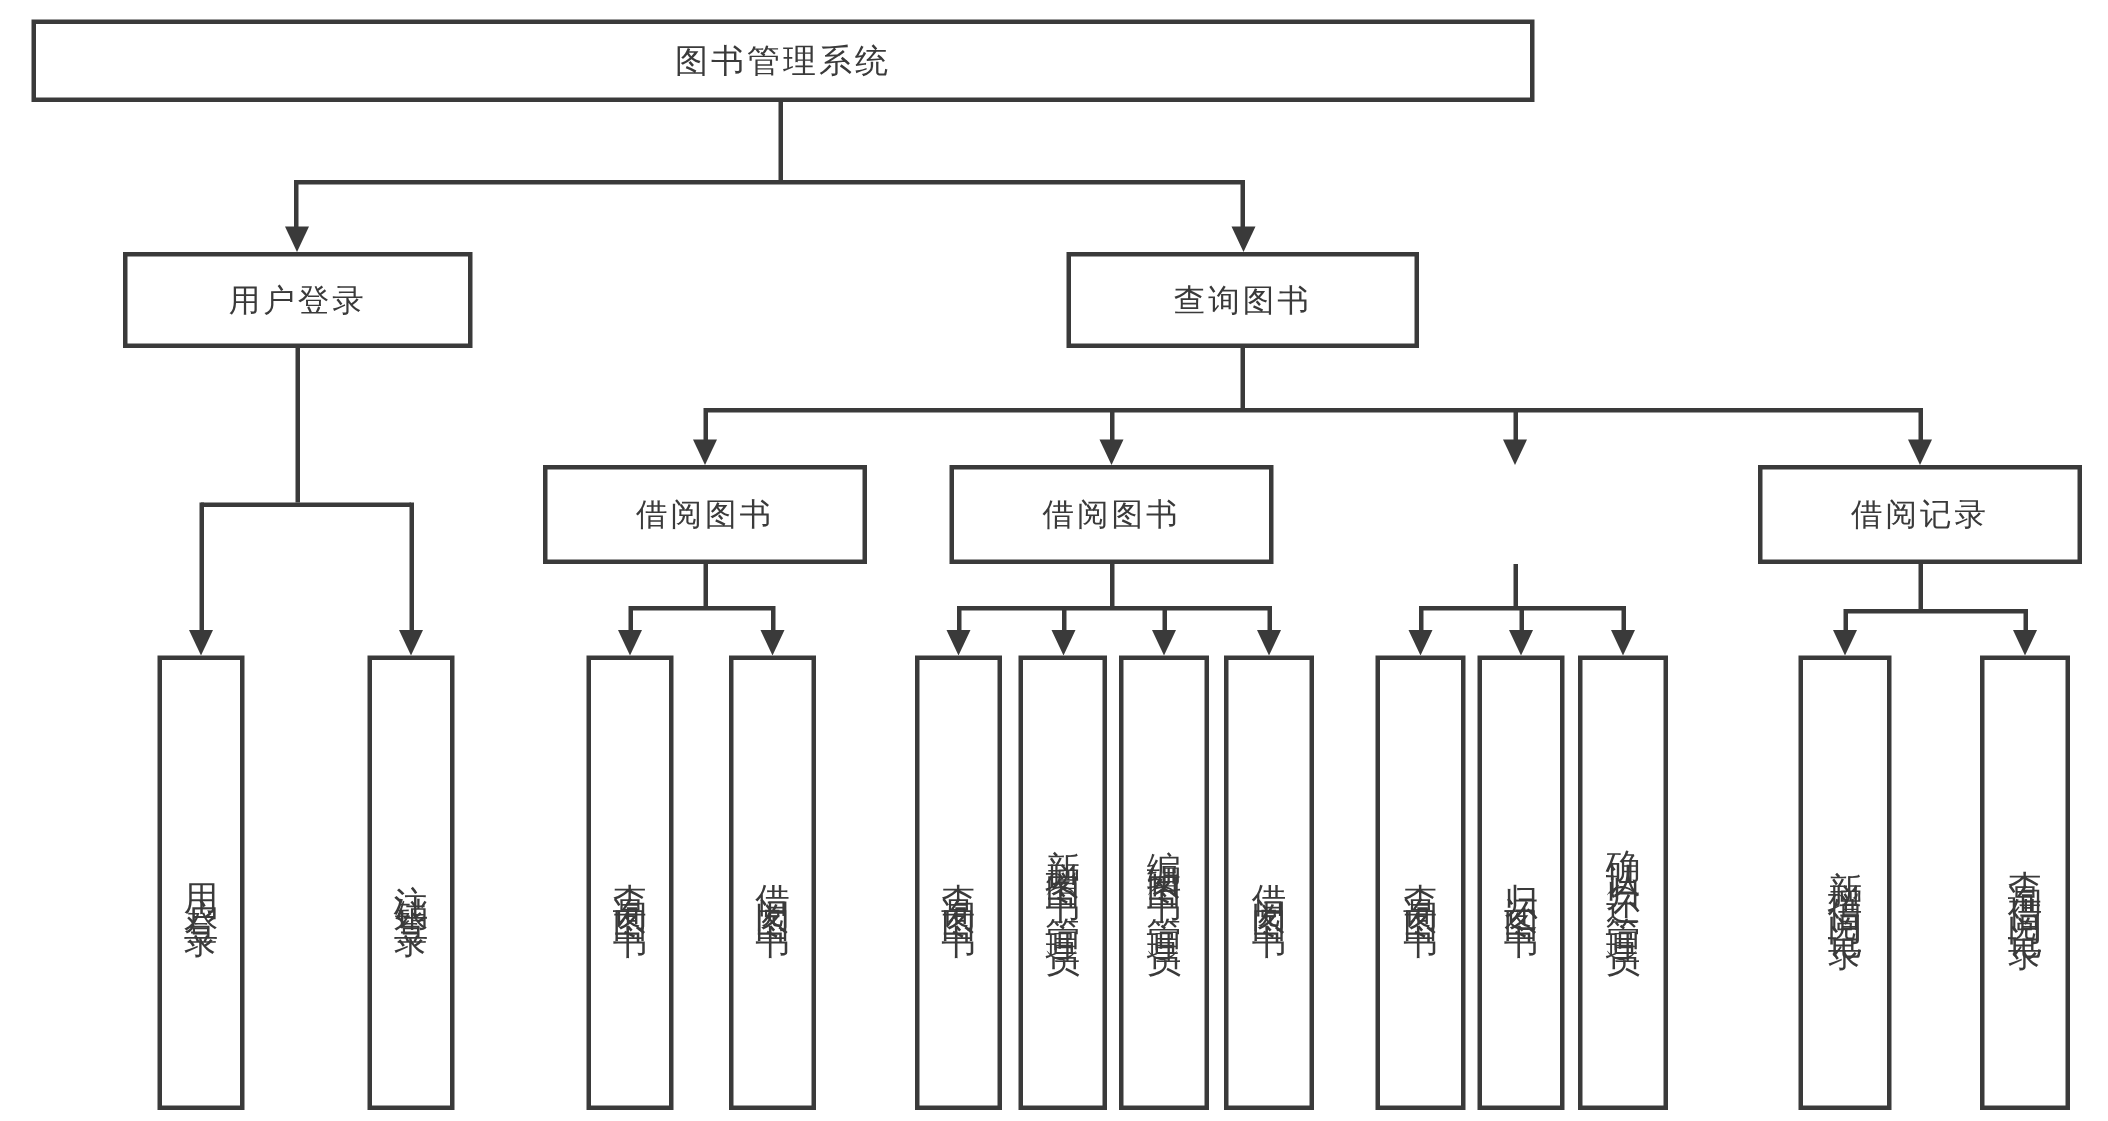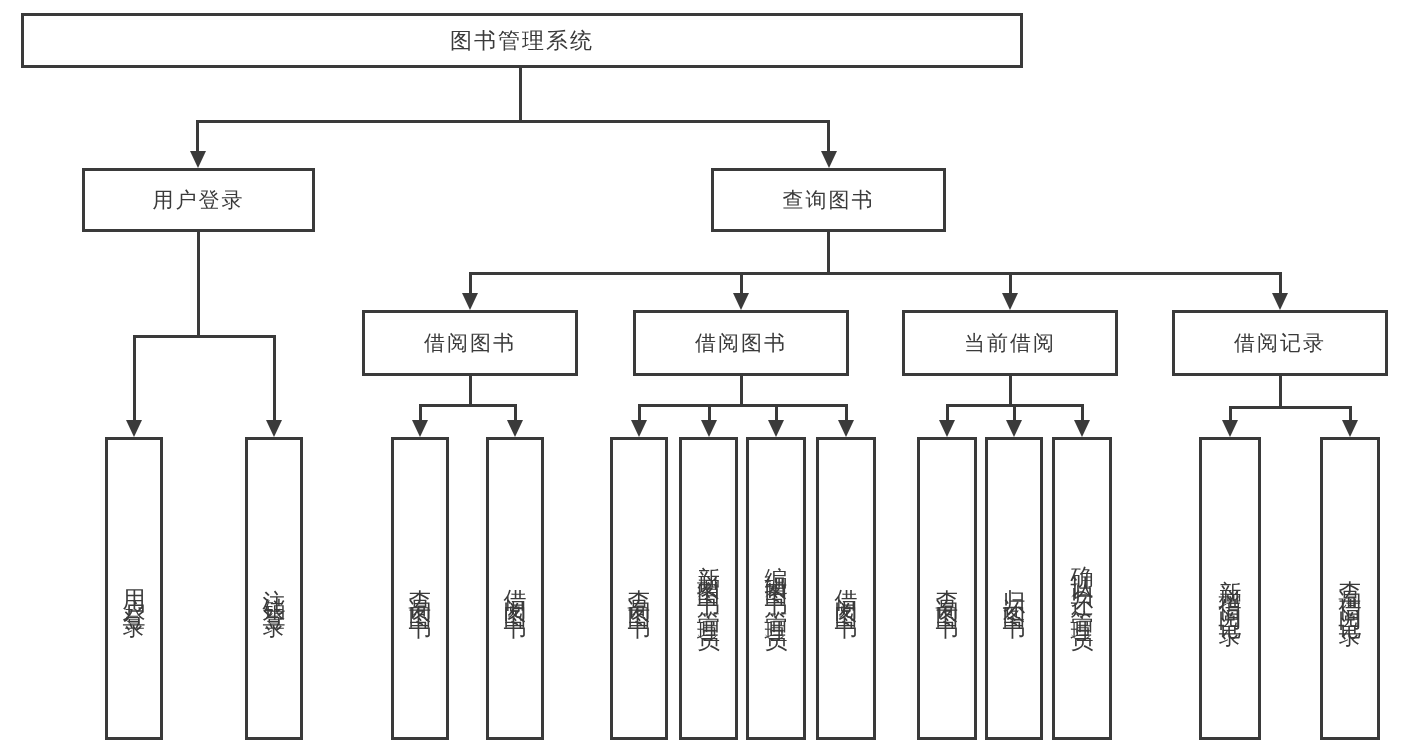--- a/index.html
+++ b/index.html
@@ -72,23 +72,20 @@
   <div class="vl" style="left:1009px; top:272px; height:23px;"></div>
   <div class="arrow" style="left:1002px; top:293px;"></div>
   <div class="vl" style="left:1279px; top:272px; height:23px;"></div>
   <div class="arrow" style="left:1272px; top:293px;"></div>
 
   <div class="box" style="left:362px; top:310px; width:216px; height:66px;">
     <span class="h-label">借阅图书</span>
   </div>
   <div class="box" style="left:633px; top:310px; width:216px; height:66px;">
     <span class="h-label">借阅图书</span>
-  </div>
-  <div class="box" style="left:902px; top:310px; width:216px; height:66px;">
-    <span class="h-label">当前借阅</span>
   </div>
   <div class="box" style="left:1172px; top:310px; width:216px; height:66px;">
     <span class="h-label">借阅记录</span>
   </div>
 
   <div class="vl" style="left:469px; top:376px; height:28px;"></div>
   <div class="hl" style="left:420px; top:404px; width:95px;"></div>
   <div class="vl" style="left:419px; top:404px; height:18px;"></div>
   <div class="arrow" style="left:412px; top:420px;"></div>
   <div class="vl" style="left:514px; top:404px; height:18px;"></div>

